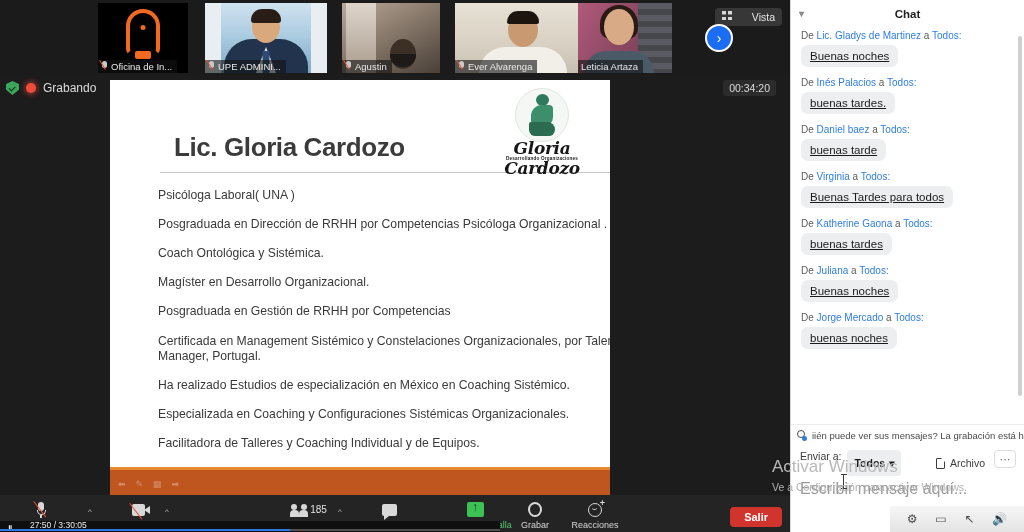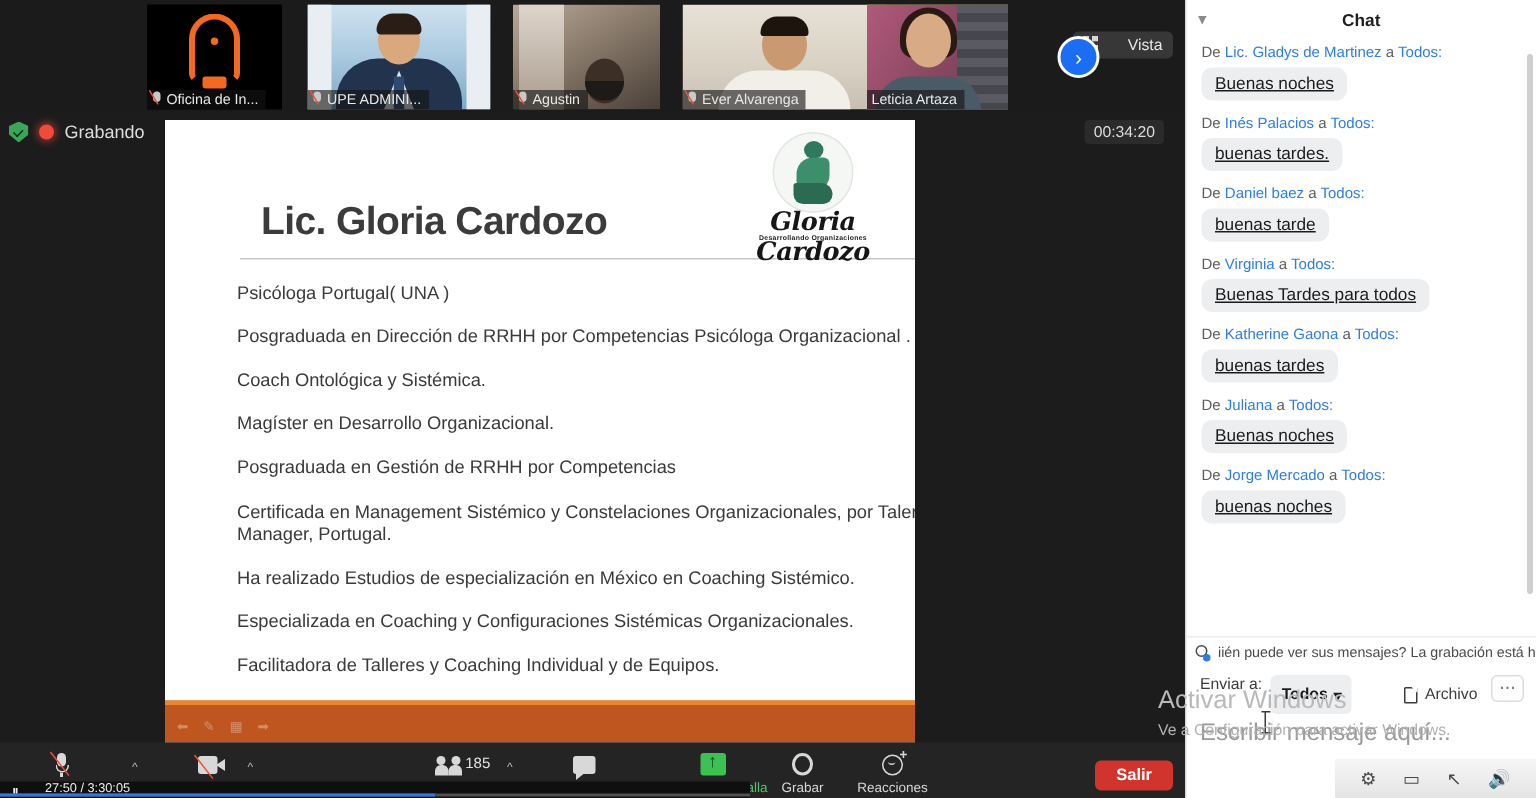--- a/index.html
+++ b/index.html
@@ -164,21 +164,21 @@
     position:absolute; left:44%; top:2px; transform:translateX(-50%);
     width:38px; height:34px; border-radius:19px 19px 10px 10px; background:#2b1a14;
   }
   .t5 .body {
     position:absolute; left:44%; bottom:0; transform:translateX(-50%);
     width:70px; height:22px; border-radius:22px 22px 0 0; background:#4a5a66;
   }
 
   
   .vista-btn {
-    position: absolute; right: 8px; top: 21px;
+    position: absolute; right: 8px; top: 8px;
     display: flex; gap: 20px;
     padding: 3px 7px; border-radius: 4px;
     background: rgba(60,60,60,0.85);
     color: #e6e6e6; font-size: 10.5px;
   }
   .grid-ico {
     display: inline-block; width: 10px; height: 9px;
     background:
       linear-gradient(#d8d8d8,#d8d8d8) 0 0/4px 3.5px no-repeat,
       linear-gradient(#d8d8d8,#d8d8d8) 6px 0/4px 3.5px no-repeat,
@@ -663,21 +663,21 @@
         <div class="logo-figure">
           <div class="lf-head"></div>
             <div class="lf-body"></div>
             <div class="lf-leg"></div>
         </div>
         <div class="logo-name">Gloria Cardozo</div>
         <div class="logo-tag">Desarrollando Organizaciones</div>
       </div>
 
       <div class="bullets">
-        <div class="bullet">Psicóloga Portugal( UNA )</div>
+        <div class="bullet">Psicóloga Laboral( UNA )</div>
         <div class="bullet">Posgraduada en Dirección de RRHH por Competencias Psicóloga Organizacional .</div>
         <div class="bullet">Coach Ontológica  y Sistémica.</div>
         <div class="bullet">Magíster en Desarrollo Organizacional.</div>
         <div class="bullet">Posgraduada en Gestión de RRHH por Competencias</div>
         <div class="bullet">Certificada en Management Sistémico y Constelaciones Organizacionales, por Talent Manager, Portugal.</div>
         <div class="bullet">Ha realizado Estudios de especialización en México en Coaching Sistémico.</div>
         <div class="bullet">Especializada  en  Coaching y Configuraciones Sistémicas Organizacionales.</div>
         <div class="bullet">Facilitadora de Talleres  y Coaching Individual y de Equipos.</div>
         <div class="bullet">Varias otras certificaciones..</div>
       </div>

